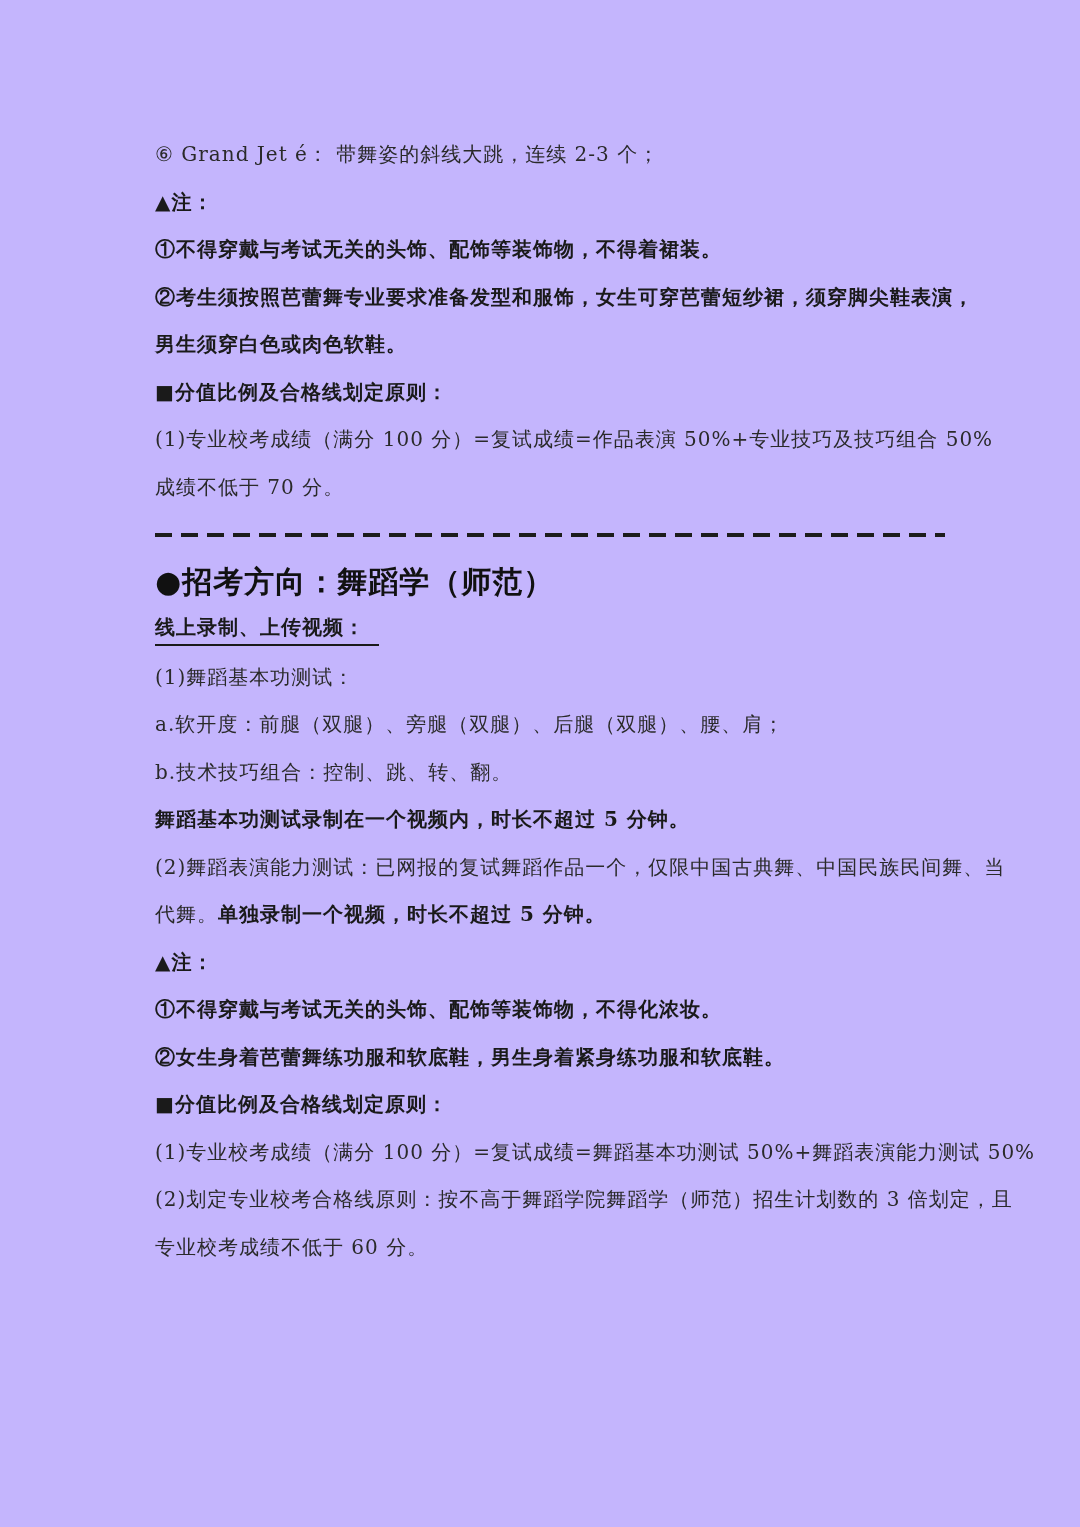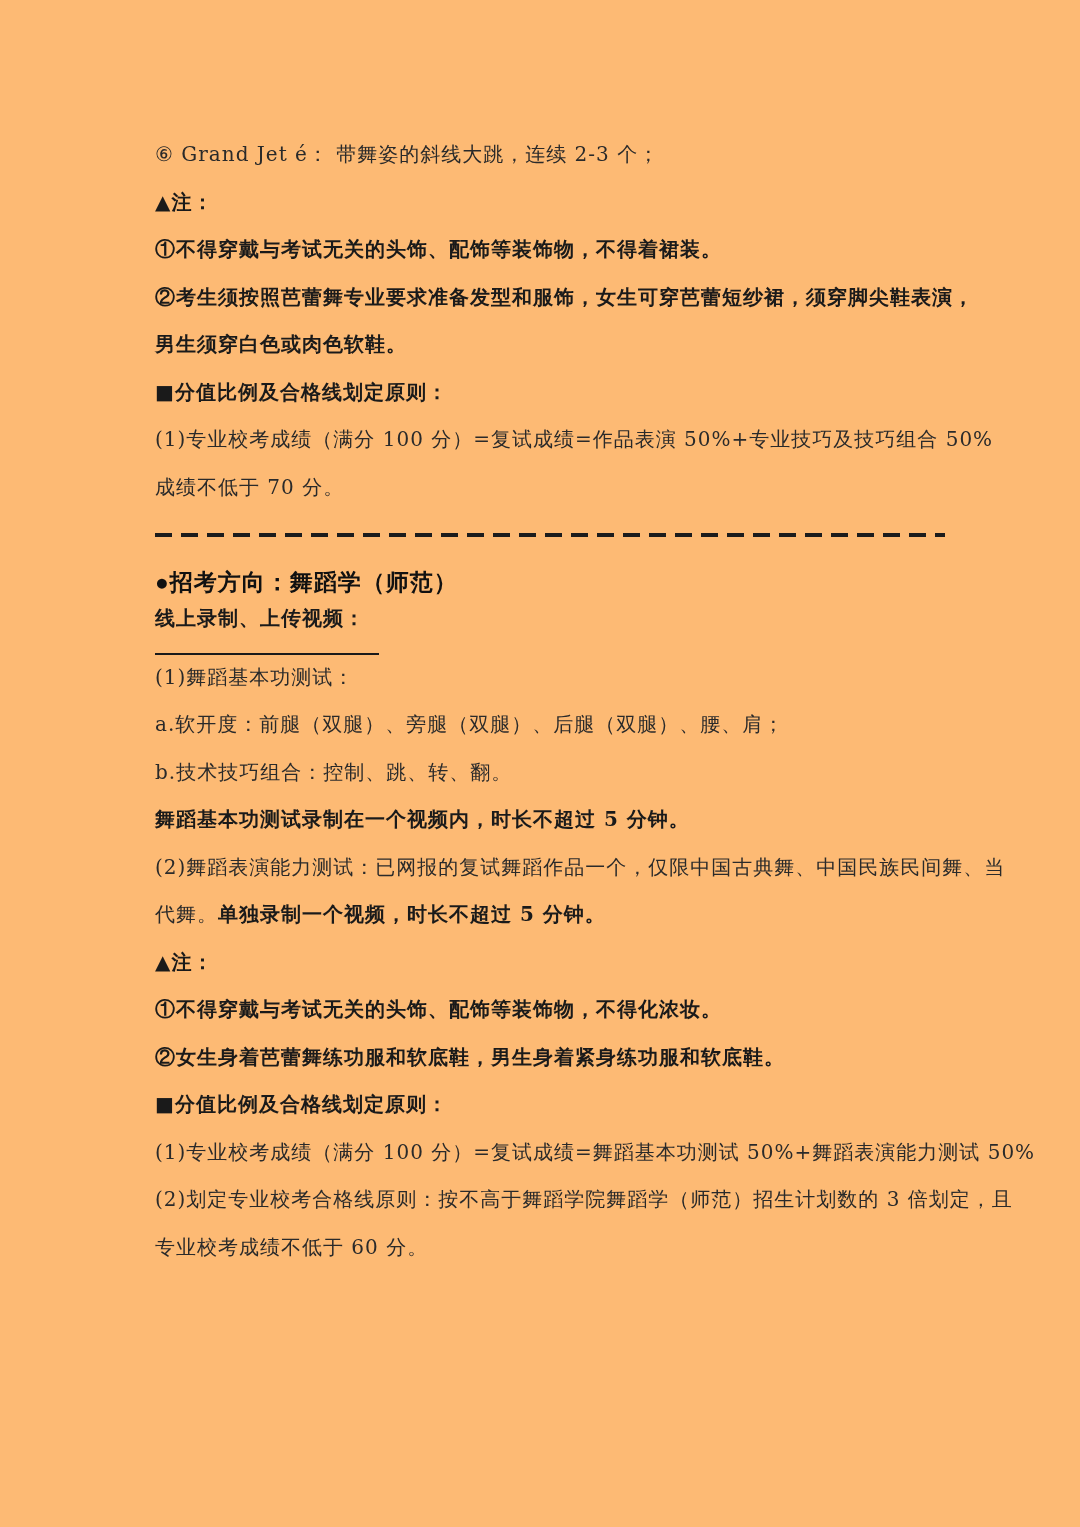--- a/index.html
+++ b/index.html
@@ -11,21 +11,21 @@
     width: 1080px;
     height: 1527px;
     position: relative;
     font-family: "DejaVu Serif", "Liberation Serif", serif;
     color: #222222;
     overflow: hidden;
   }
   .page {
     position: absolute;
     inset: 0;
-    background: #fdba74;
+    background: #c4b5fd;
   }
   .content {
     position: absolute;
     top: 131px;
     left: 155px;
     width: 800px;
   }
   .line {
     height: 47.5px;
     display: flex;
@@ -34,33 +34,32 @@
     letter-spacing: 1px;
     white-space: pre;
     color: #2a2a2a;
   }
   .line .seg { display: inline; }
   .line .seg.bold {
     font-weight: bold;
     color: #1a1a1a;
   }
   .line.heading {
-    font-size: 23px;
-    font-family: Liberation Mono, monospace;
+    font-size: 30px;
   }
   .line.heading .seg {
     font-weight: bold;
     color: #111111;
   }
   .line .seg.underlined {
     font-weight: bold;
     color: #1a1a1a;
     border-bottom: 2px solid #1a1a1a;
     padding-right: 14px;
-    padding-bottom: 21px;
+    padding-bottom: 3px;
   }
   .divider-rule {
     width: 790px;
     height: 4px;
     background: repeating-linear-gradient(90deg, #1c1c1c 0px, #1c1c1c 17px, transparent 17px, transparent 26px);
   }
 </style>
 </head>
 <body>
 

